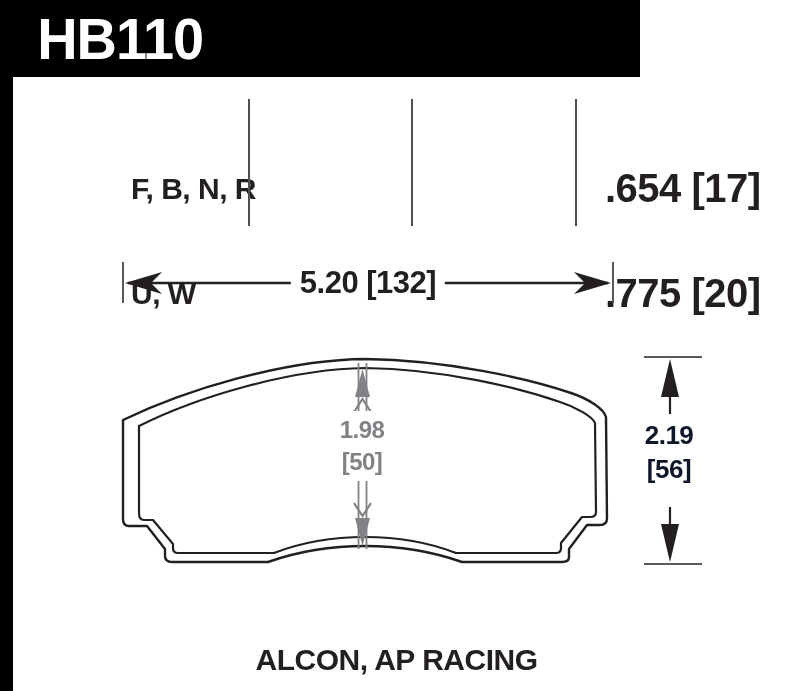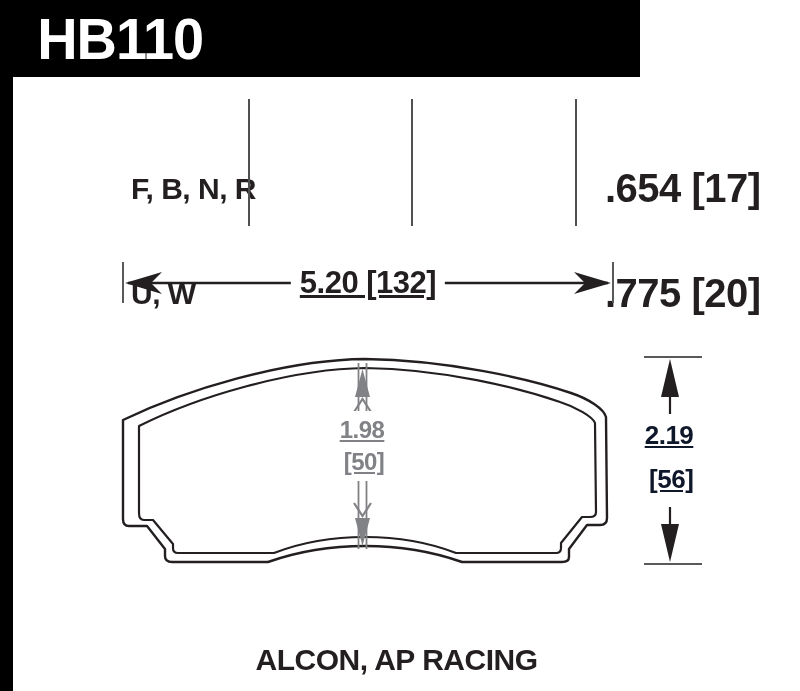--- a/index.html
+++ b/index.html
@@ -28,34 +28,34 @@
   }
   .table-divider{
     position:absolute;top:99px;width:2px;height:127px;background:#4f5052;
   }
   .divider-1{left:248px;}
   .divider-2{left:411px;}
   .divider-3{left:575px;}
   svg.drawing{position:absolute;left:0;top:0;}
   .dim-label{
     position:absolute;transform:translateX(-50%);
-    text-align:right;letter-spacing:-0.5px;text-decoration:underline;
+    text-align:center;letter-spacing:-0.5px;
   }
   .width-dim-label{
     left:368px;top:266px;font-size:31px;line-height:34px;
     background:#ffffff;padding:0 9px;white-space:nowrap;
   }
   .center-dim-label{
     left:362px;top:411px;font-size:24px;line-height:32px;
     background:#ffffff;padding:3px 8px;color:#808285;
   }
   .height-dim-label{
     left:669px;top:420px;font-size:26px;line-height:30px;color:#0f172a;
   }
-  .height-dim-label .mm{margin-top:14px;}
+  .height-dim-label .mm{margin-top:4px;}
   .footer-apps{
     position:absolute;left:13px;top:643px;width:767px;
     text-align:center;font-size:30px;letter-spacing:-0.5px;
   }
 </style>
 </head>
 <body>
 
 <div class="page">
 

